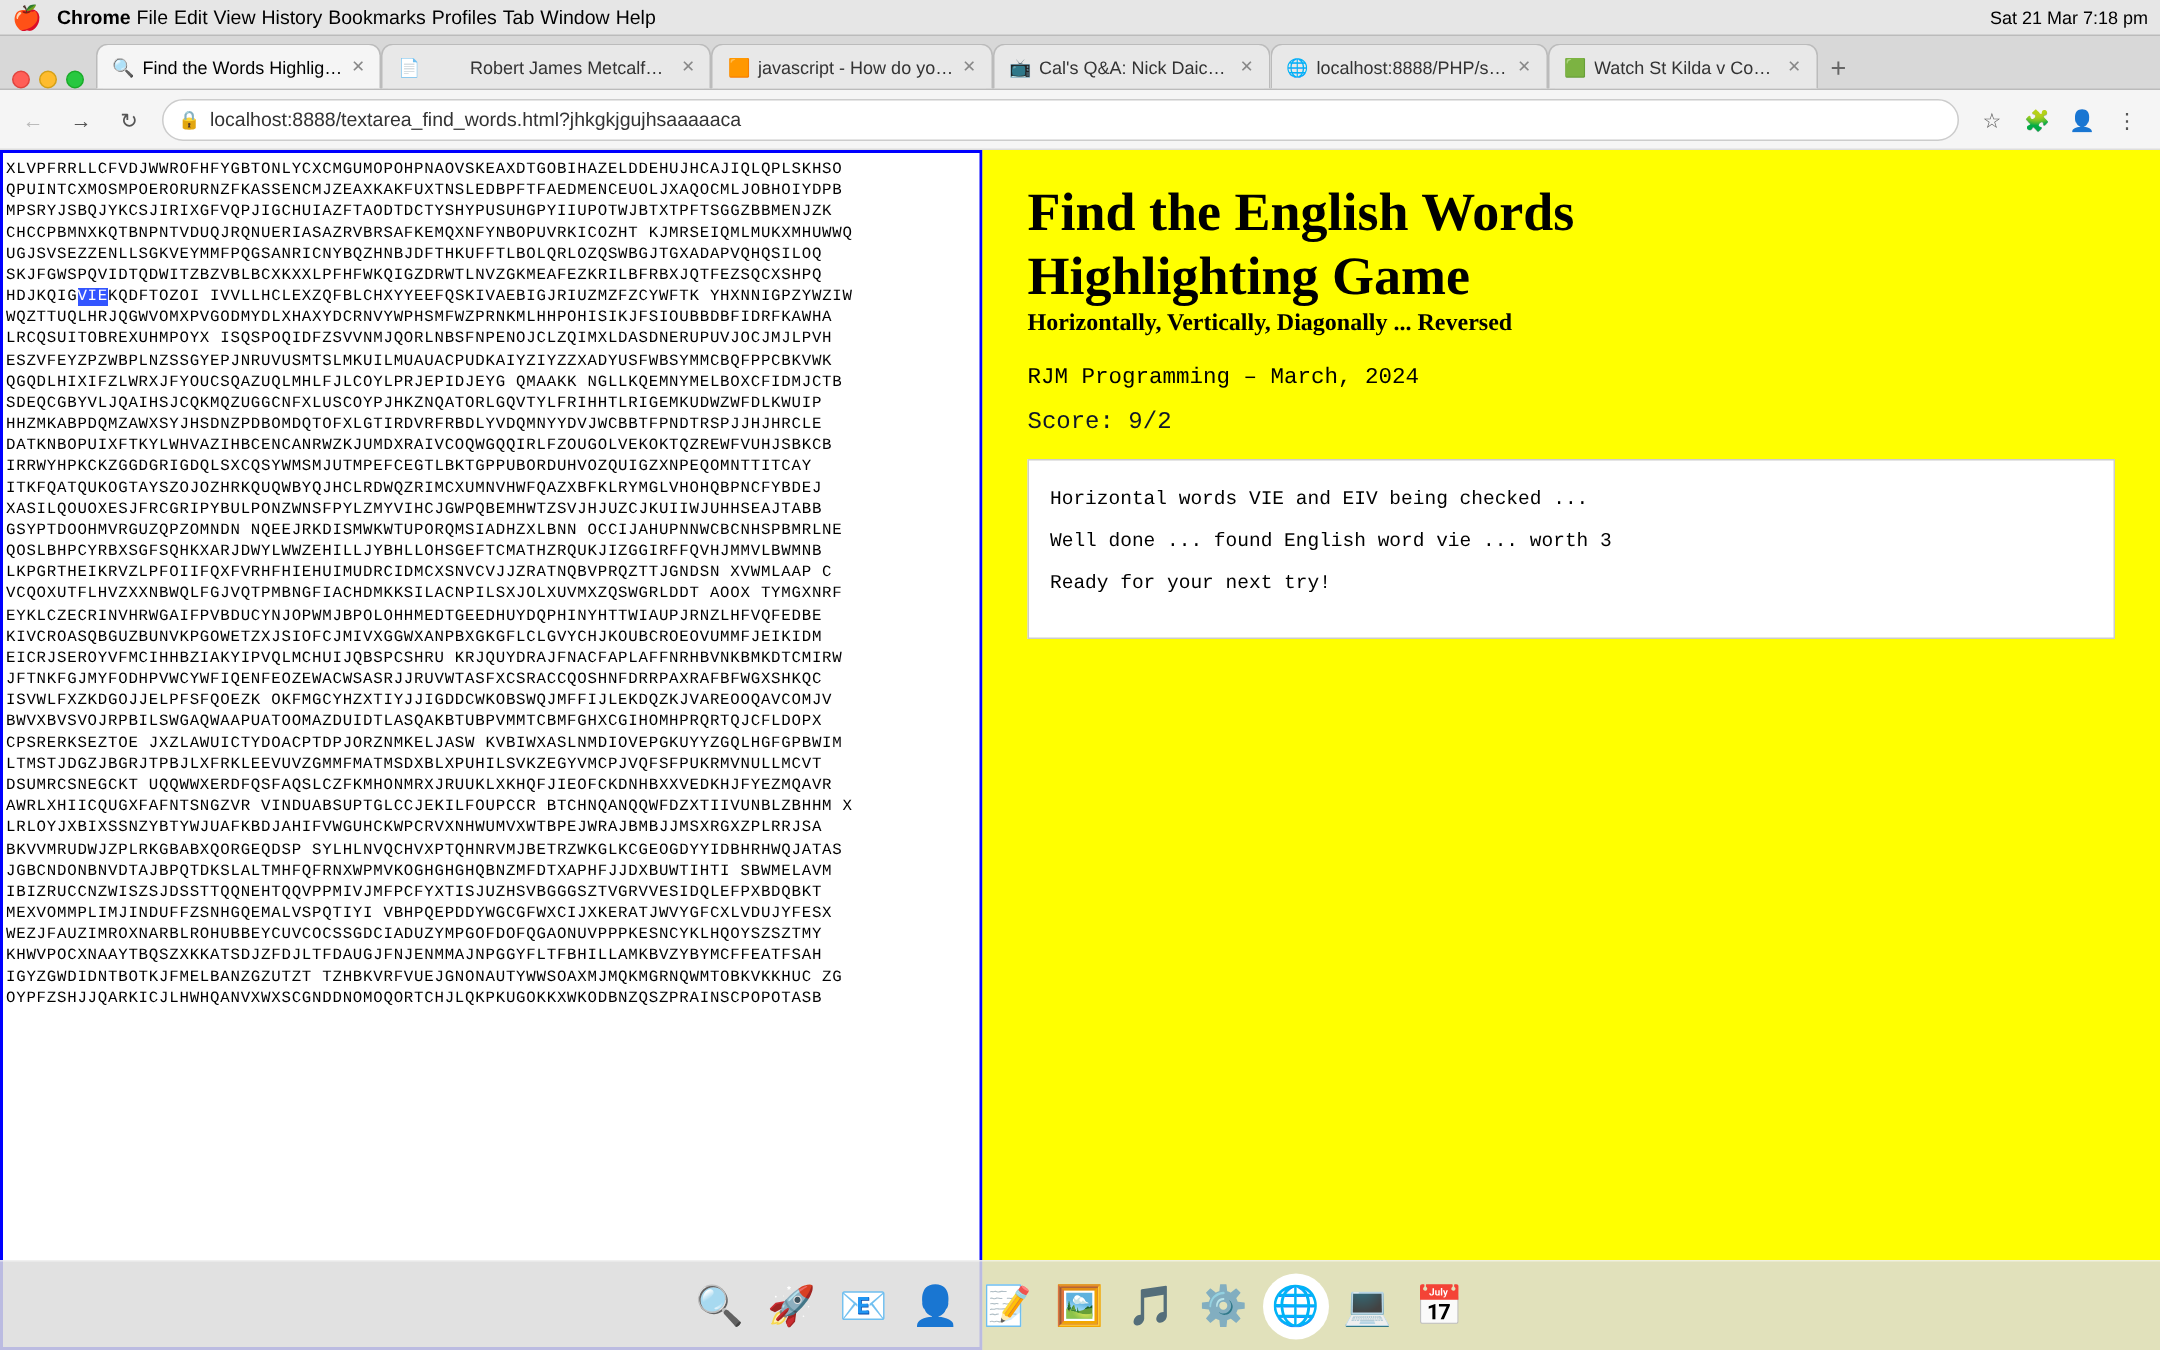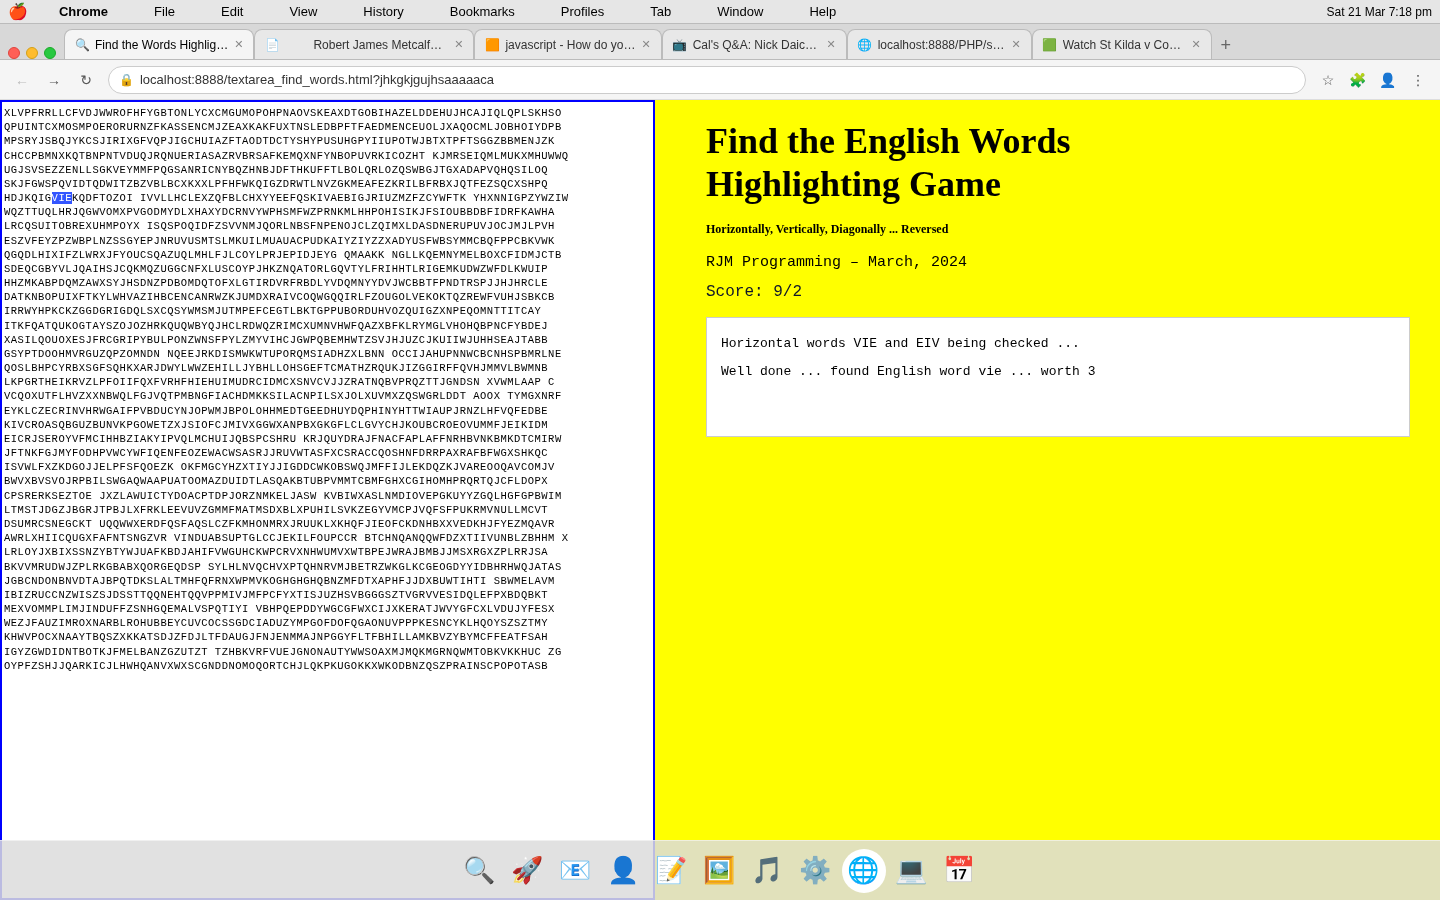--- a/index.html
+++ b/index.html
@@ -6,21 +6,21 @@
     body { width: 1440px; height: 900px; overflow: hidden; font-family: -apple-system, BlinkMacSystemFont, 'Helvetica Neue', sans-serif; background: #ddd; }
 
     
     .menubar {
       width: 100%; height: 24px; background: rgba(230,230,230,0.95);
       display: flex; align-items: center; padding: 0 8px;
       font-size: 13px; color: #000;
       border-bottom: 1px solid #bbb;
     }
     .menubar-apple { margin-right: 8px; font-size: 16px; }
-    .menubar-item { margin: 0 23px; font-weight: 500; cursor: default; }
+    .menubar-item { margin: 0 2px; font-weight: 500; cursor: default; }
     .menubar-item.bold { font-weight: 700; }
     .menubar-right { margin-left: auto; display: flex; align-items: center; gap: 10px; font-size: 12px; }
 
     
     .browser { width: 100%; background: #f0f0f0; }
 
     
     .tabbar {
       height: 36px; background: #d8d8d8;
       display: flex; align-items: flex-end; padding: 0 8px;
@@ -60,21 +60,21 @@
       padding: 0 10px; font-size: 13px; color: #333;
       margin: 0 4px;
     }
     .address-icon { color: #4a90e2; margin-right: 6px; font-size: 12px; }
     .toolbar-right { display: flex; align-items: center; gap: 2px; }
 
     
     .page {
       width: 100%; height: calc(900px - 24px - 36px - 40px);
       background: #ffff00;
-      display: flex; overflow: hidden; gap: 21px;
+      display: flex; overflow: hidden;
     }
 
     
     .grid-container {
       width: 655px; height: 100%;
       overflow: hidden; flex-shrink: 0;
     }
     .grid-text {
       font-family: 'Courier New', Courier, monospace;
       font-size: 10.5px;
@@ -95,25 +95,24 @@
     .right-panel {
       flex: 1; padding: 20px 30px;
       overflow-y: auto;
     }
     .game-title {
       font-family: 'Times New Roman', Times, serif;
       font-size: 36px;
       font-weight: bold;
       color: #000;
       line-height: 1.2;
-      margin-bottom: 16px;
     }
     .game-subtitle {
       font-family: 'Times New Roman', Times, serif;
-      font-size: 12px;
+      font-size: 16px;
       font-weight: bold;
       color: #000;
       margin-bottom: 16px;
       line-height: 1.3;
     }
     .game-meta {
       font-family: 'Courier New', Courier, monospace;
       font-size: 15px;
       color: #000;
       margin-bottom: 12px;
@@ -288,20 +287,21 @@
     </div>
     <div class="game-subtitle">Horizontally, Vertically, Diagonally ... Reversed</div>
     <div class="game-meta">RJM Programming – March, 2024</div>
     <div class="score-line">
       <span>Score:</span>
       <span>9/2</span>
     </div>
     <div class="status-box">
       <div>Horizontal words VIE and EIV being checked ...</div>
       <div style="margin-top:6px;">Well done ... found English word vie ... worth 3</div>
+      <div style="margin-top:6px;">Ready for your next try!</div>
     </div>
   </div>
 </div>
 
 <div class="dock">
   <div class="dock-icon">🔍</div>
   <div class="dock-icon">🚀</div>
   <div class="dock-icon">📧</div>
   <div class="dock-icon">👤</div>
   <div class="dock-icon">📝</div>

